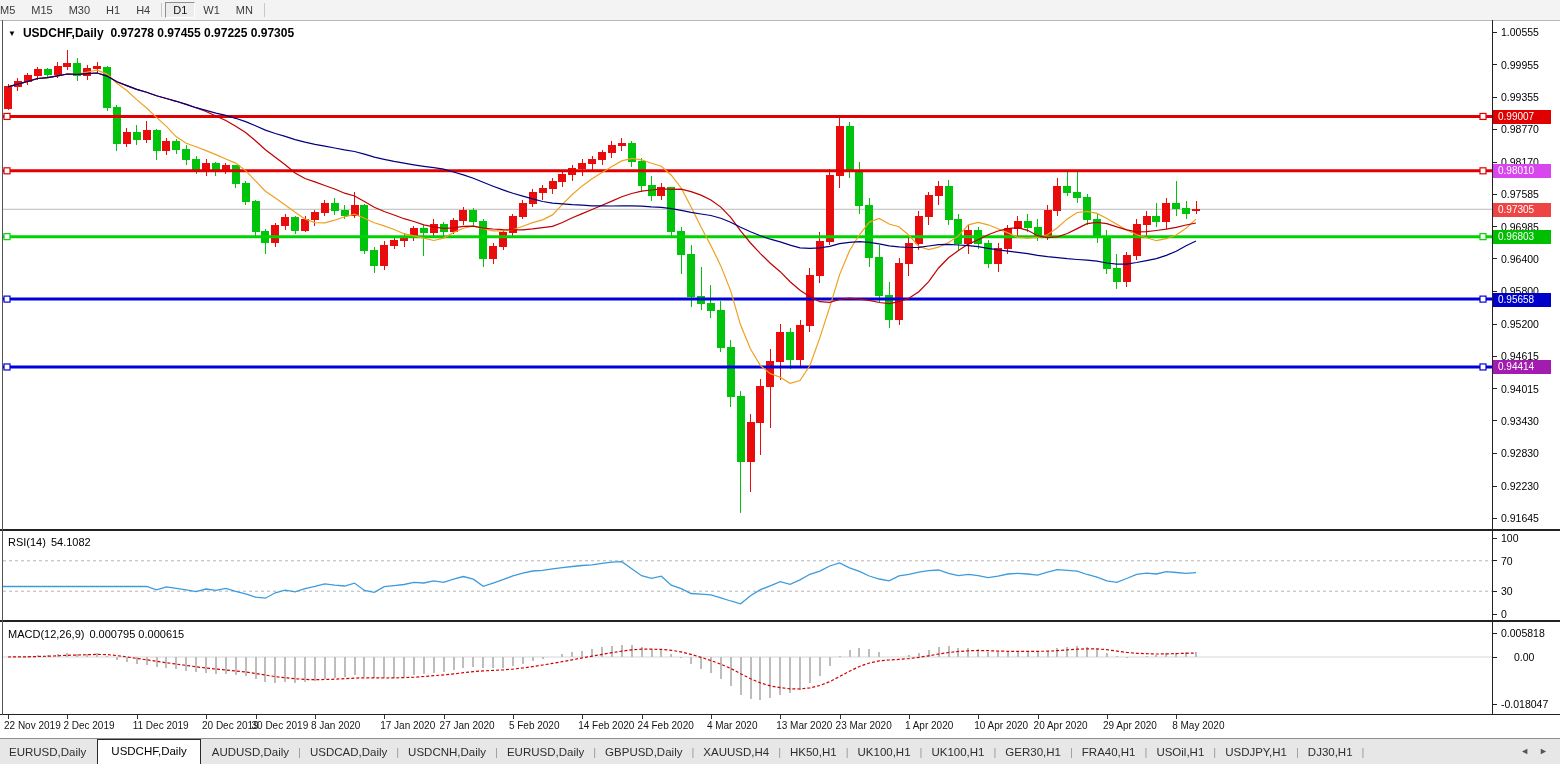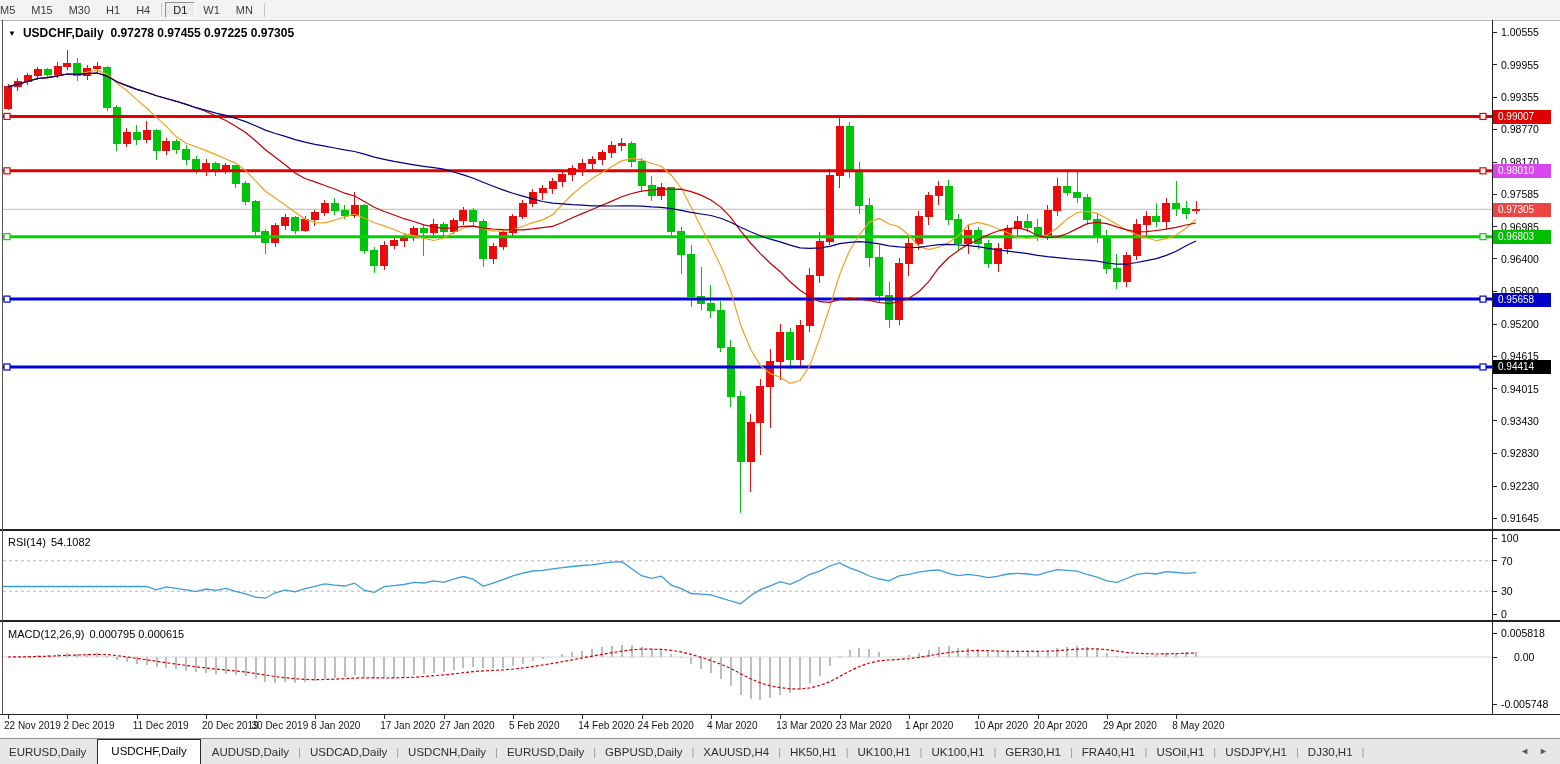--- a/index.html
+++ b/index.html
@@ -513,35 +513,35 @@
       <div class="axis-label" style="top: 448.364px;">0.92830</div>
       <div class="axis-tick" style="top: 485.591px;"></div>
       <div class="axis-label" style="top: 481.091px;">0.92230</div>
       <div class="axis-tick" style="top: 517.5px;"></div>
       <div class="axis-label" style="top: 513px;">0.91645</div>
       <div class="badge" style="top: 109.936px; background: rgb(224, 0, 0);">0.99007</div>
       <div class="badge" style="top: 164.318px; background: #d946ef;">0.98010</div>
       <div class="badge" style="top: 202.773px; background: #ef4444;">0.97305</div>
       <div class="badge" style="top: 230.155px; background: rgb(0, 191, 0);">0.96803</div>
       <div class="badge" style="top: 292.609px; background: rgb(0, 0, 200);">0.95658</div>
-      <div class="badge" style="top: 360.464px; background: #000000;">0.94414</div>
+      <div class="badge" style="top: 360.464px; background: #a21caf;">0.94414</div>
       <div class="axis-tick" style="top: 537.5px;"></div>
       <div class="axis-label" style="top: 533px;">100</div>
       <div class="axis-tick" style="top: 560.3px;"></div>
       <div class="axis-label" style="top: 555.8px;">70</div>
       <div class="axis-tick" style="top: 590.7px;"></div>
       <div class="axis-label" style="top: 586.2px;">30</div>
       <div class="axis-tick" style="top: 613.5px;"></div>
       <div class="axis-label" style="top: 609px;">0</div>
       <div class="axis-tick" style="top: 632.501px;"></div>
       <div class="axis-label" style="top: 628.001px;">0.005818</div>
       <div class="axis-tick" style="top: 656.5px;"></div>
       <div class="axis-label" style="top: 652px; margin-left: 13px;">0.00</div>
       <div class="axis-tick" style="top: 703.995px;"></div>
-      <div class="axis-label" style="top: 699.495px;">-0.005748</div>
+      <div class="axis-label" style="top: 699.495px;">-0.018047</div>
     </div>
   <div id="date-axis" class="abs" style="inset:0;pointer-events:none">
       <div class="date-tick" style="left: 8px;"></div>
       <div class="date-label" style="left: 4px;">22 Nov 2019</div>
       <div class="date-tick" style="left: 67.4px;"></div>
       <div class="date-label" style="left: 63.4px;">2 Dec 2019</div>
       <div class="date-tick" style="left: 136.7px;"></div>
       <div class="date-label" style="left: 132.7px; text-align: right;">11 Dec 2019</div>
       <div class="date-tick" style="left: 206px;"></div>
       <div class="date-label" style="left: 202px;">20 Dec 2019</div>

